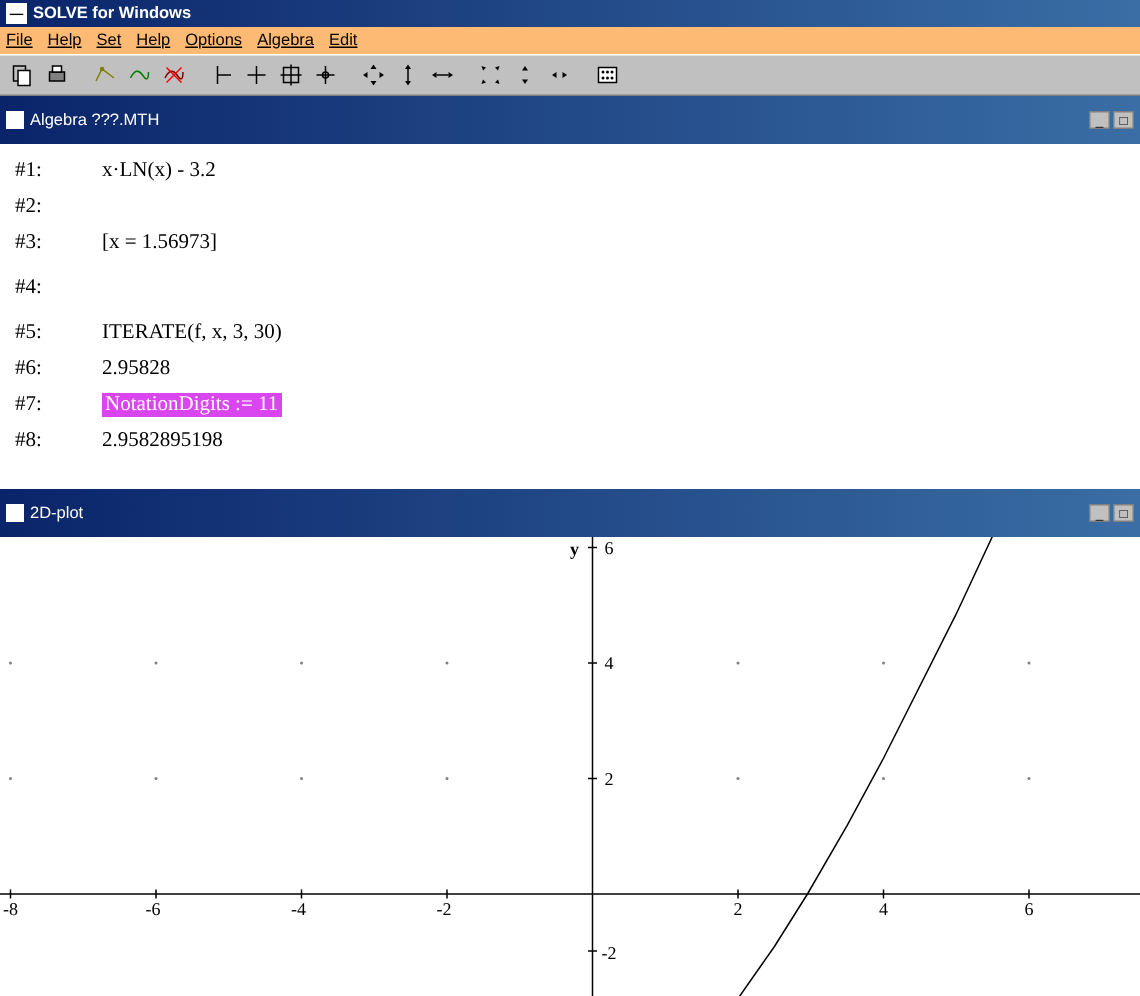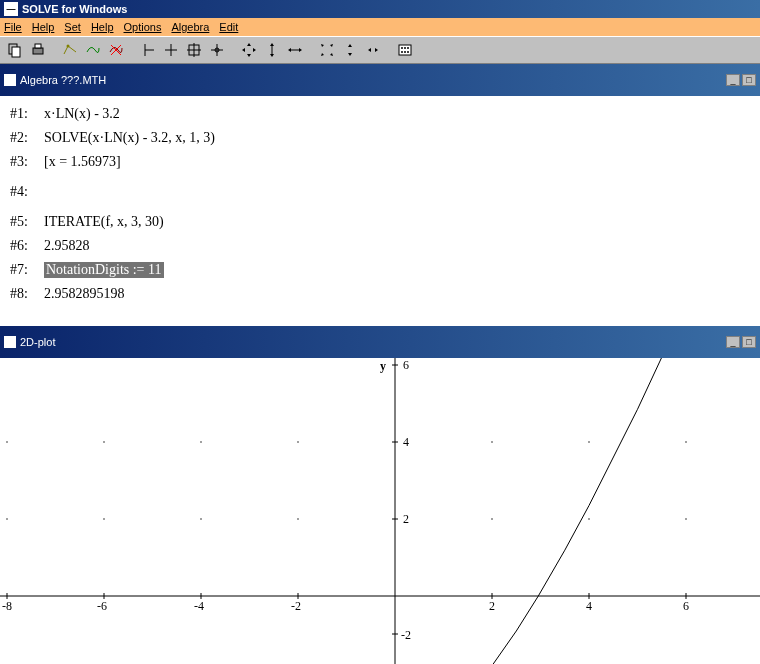--- a/index.html
+++ b/index.html
@@ -77,22 +77,22 @@
     height: 230px;
     padding: 6px 10px;
     font-family: "Times New Roman", serif;
     font-size: 14px;
     color:#000;
     position: relative;
     overflow: hidden;
   }
   .line { display:flex; align-items:center; height:24px; }
   .lbl { width: 34px; }
-  .expr { white-space: pre; }
-  .highlight { background:#737373; color:#fff; padding:0 2px; }
+  .expr { white-space: pre; margin-left: 24px; }
+  .highlight { background:#d946ef; color:#fff; padding:0 2px; }
   .frac { display:inline-flex; flex-direction:column; align-items:center; vertical-align:middle; line-height:1.1; margin:0 4px;}
   .frac .num { border-bottom:1px solid #000; padding:0 4px; }
   .frac .den { padding:0 4px; }
   .plot-body {
     background:#fff;
     height: 328px;
     position: relative;
     overflow: hidden;
   }
   .plot-svg { position:absolute; top:0; left:0; }
@@ -258,21 +258,20 @@
     <span class="wbtn">_</span>
     <span class="wbtn">□</span>
   </div>
   <div class="algebra-body">
     <div class="line">
         <span class="lbl">#1:</span>
         <span class="expr">x·LN(x) - 3.2</span>
       </div>
     <div class="line">
         <span class="lbl">#2:</span>
-        <span class="expr">SOLVE(x·LN(x) - 3.2, x, 1, 3)</span>
       </div>
     <div class="line">
         <span class="lbl">#3:</span>
         <span class="expr">[x = 1.56973]</span>
       </div>
     <div class="line" style="height:36px">
       <span class="lbl">#4:</span>
     </div>
     <div class="line">
         <span class="lbl">#5:</span>

